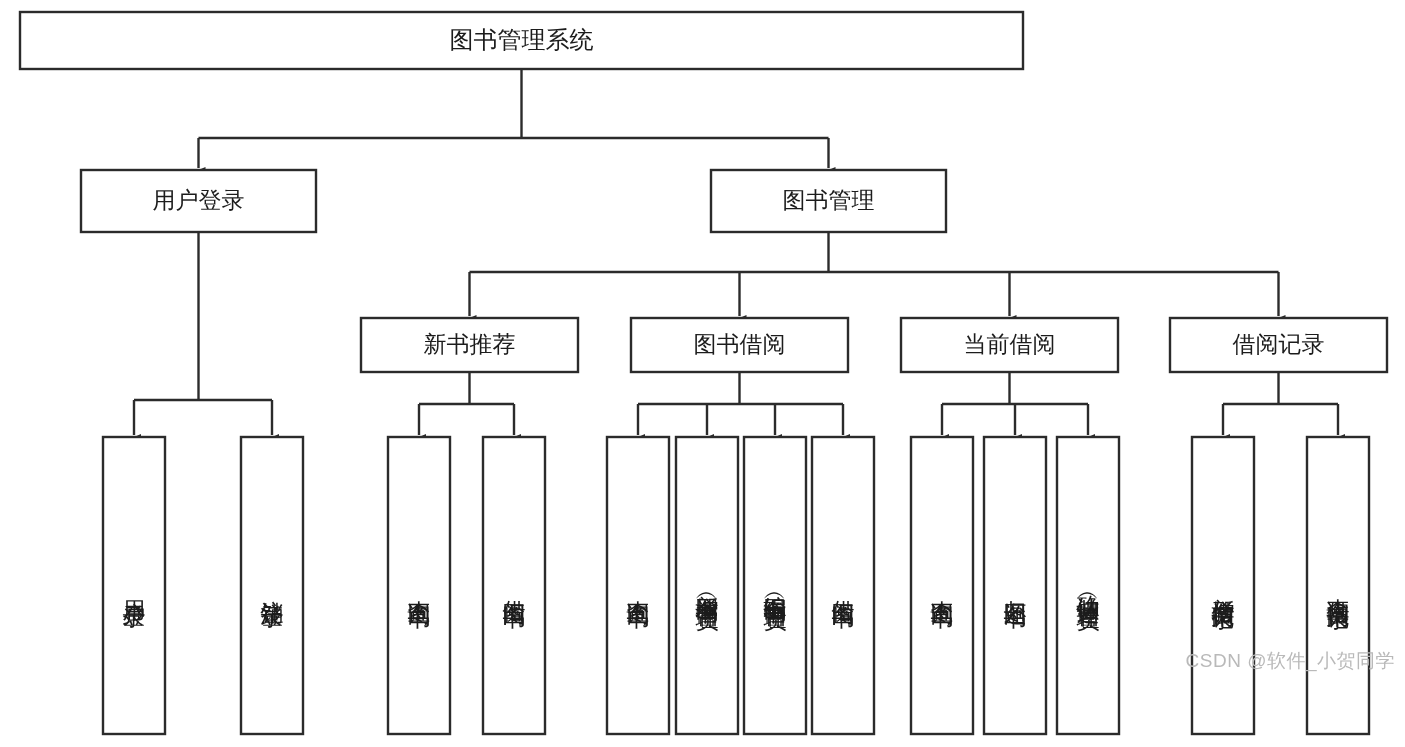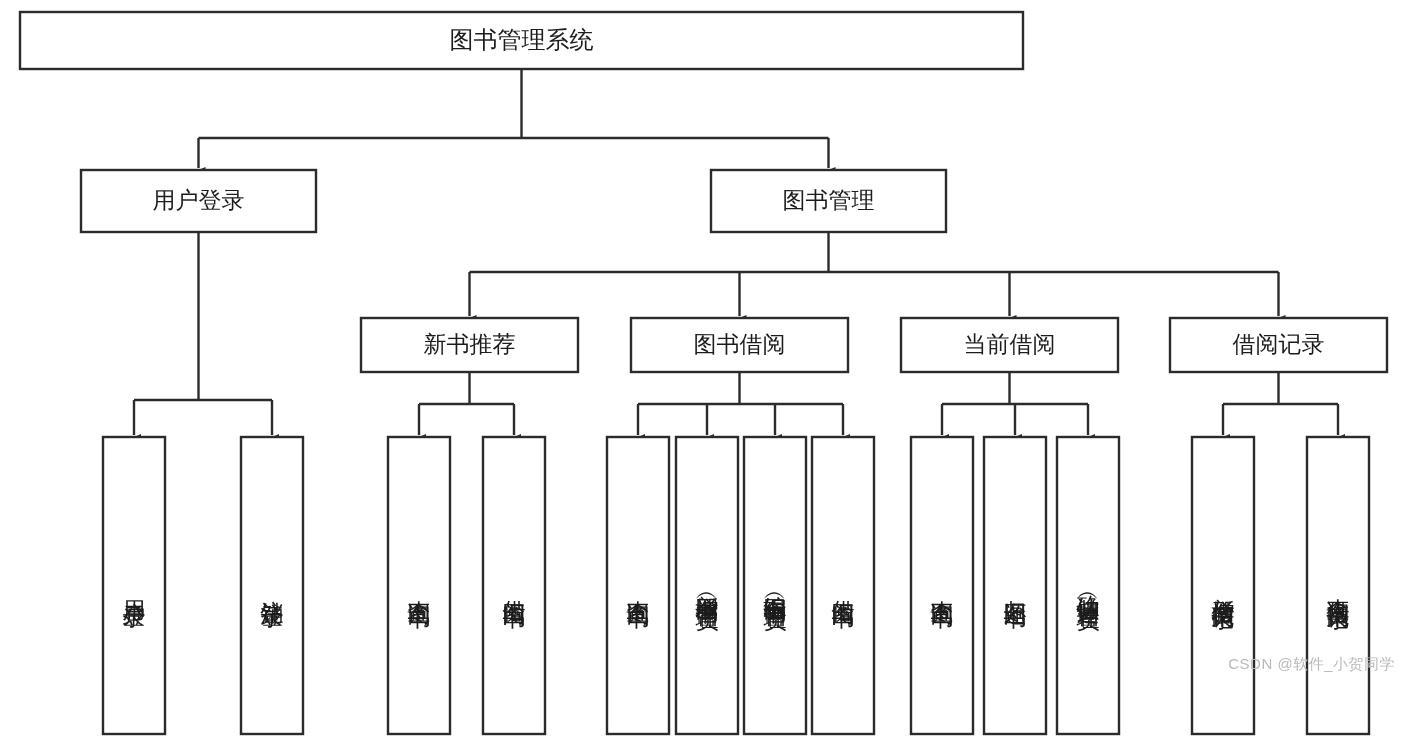--- a/index.html
+++ b/index.html
@@ -62,21 +62,21 @@
     color: #1c1c1c;
     white-space: nowrap;
     text-align: center;
     pointer-events: none;
   }
   .watermark {
     position: absolute;
     right: 10px;
     bottom: 6px;
     font-family: "Liberation Sans", "DejaVu Sans", sans-serif;
-    font-size: 15px;
+    font-size: 19px;
     color: #b9b9b9;
     letter-spacing: 0.5px;
     white-space: nowrap;
   }
 </style>
 </head>
 <body>
 
 <div id="diagram-root">
   <svg class="diagram" viewBox="0 0 1405 747" xmlns="http://www.w3.org/2000/svg">

